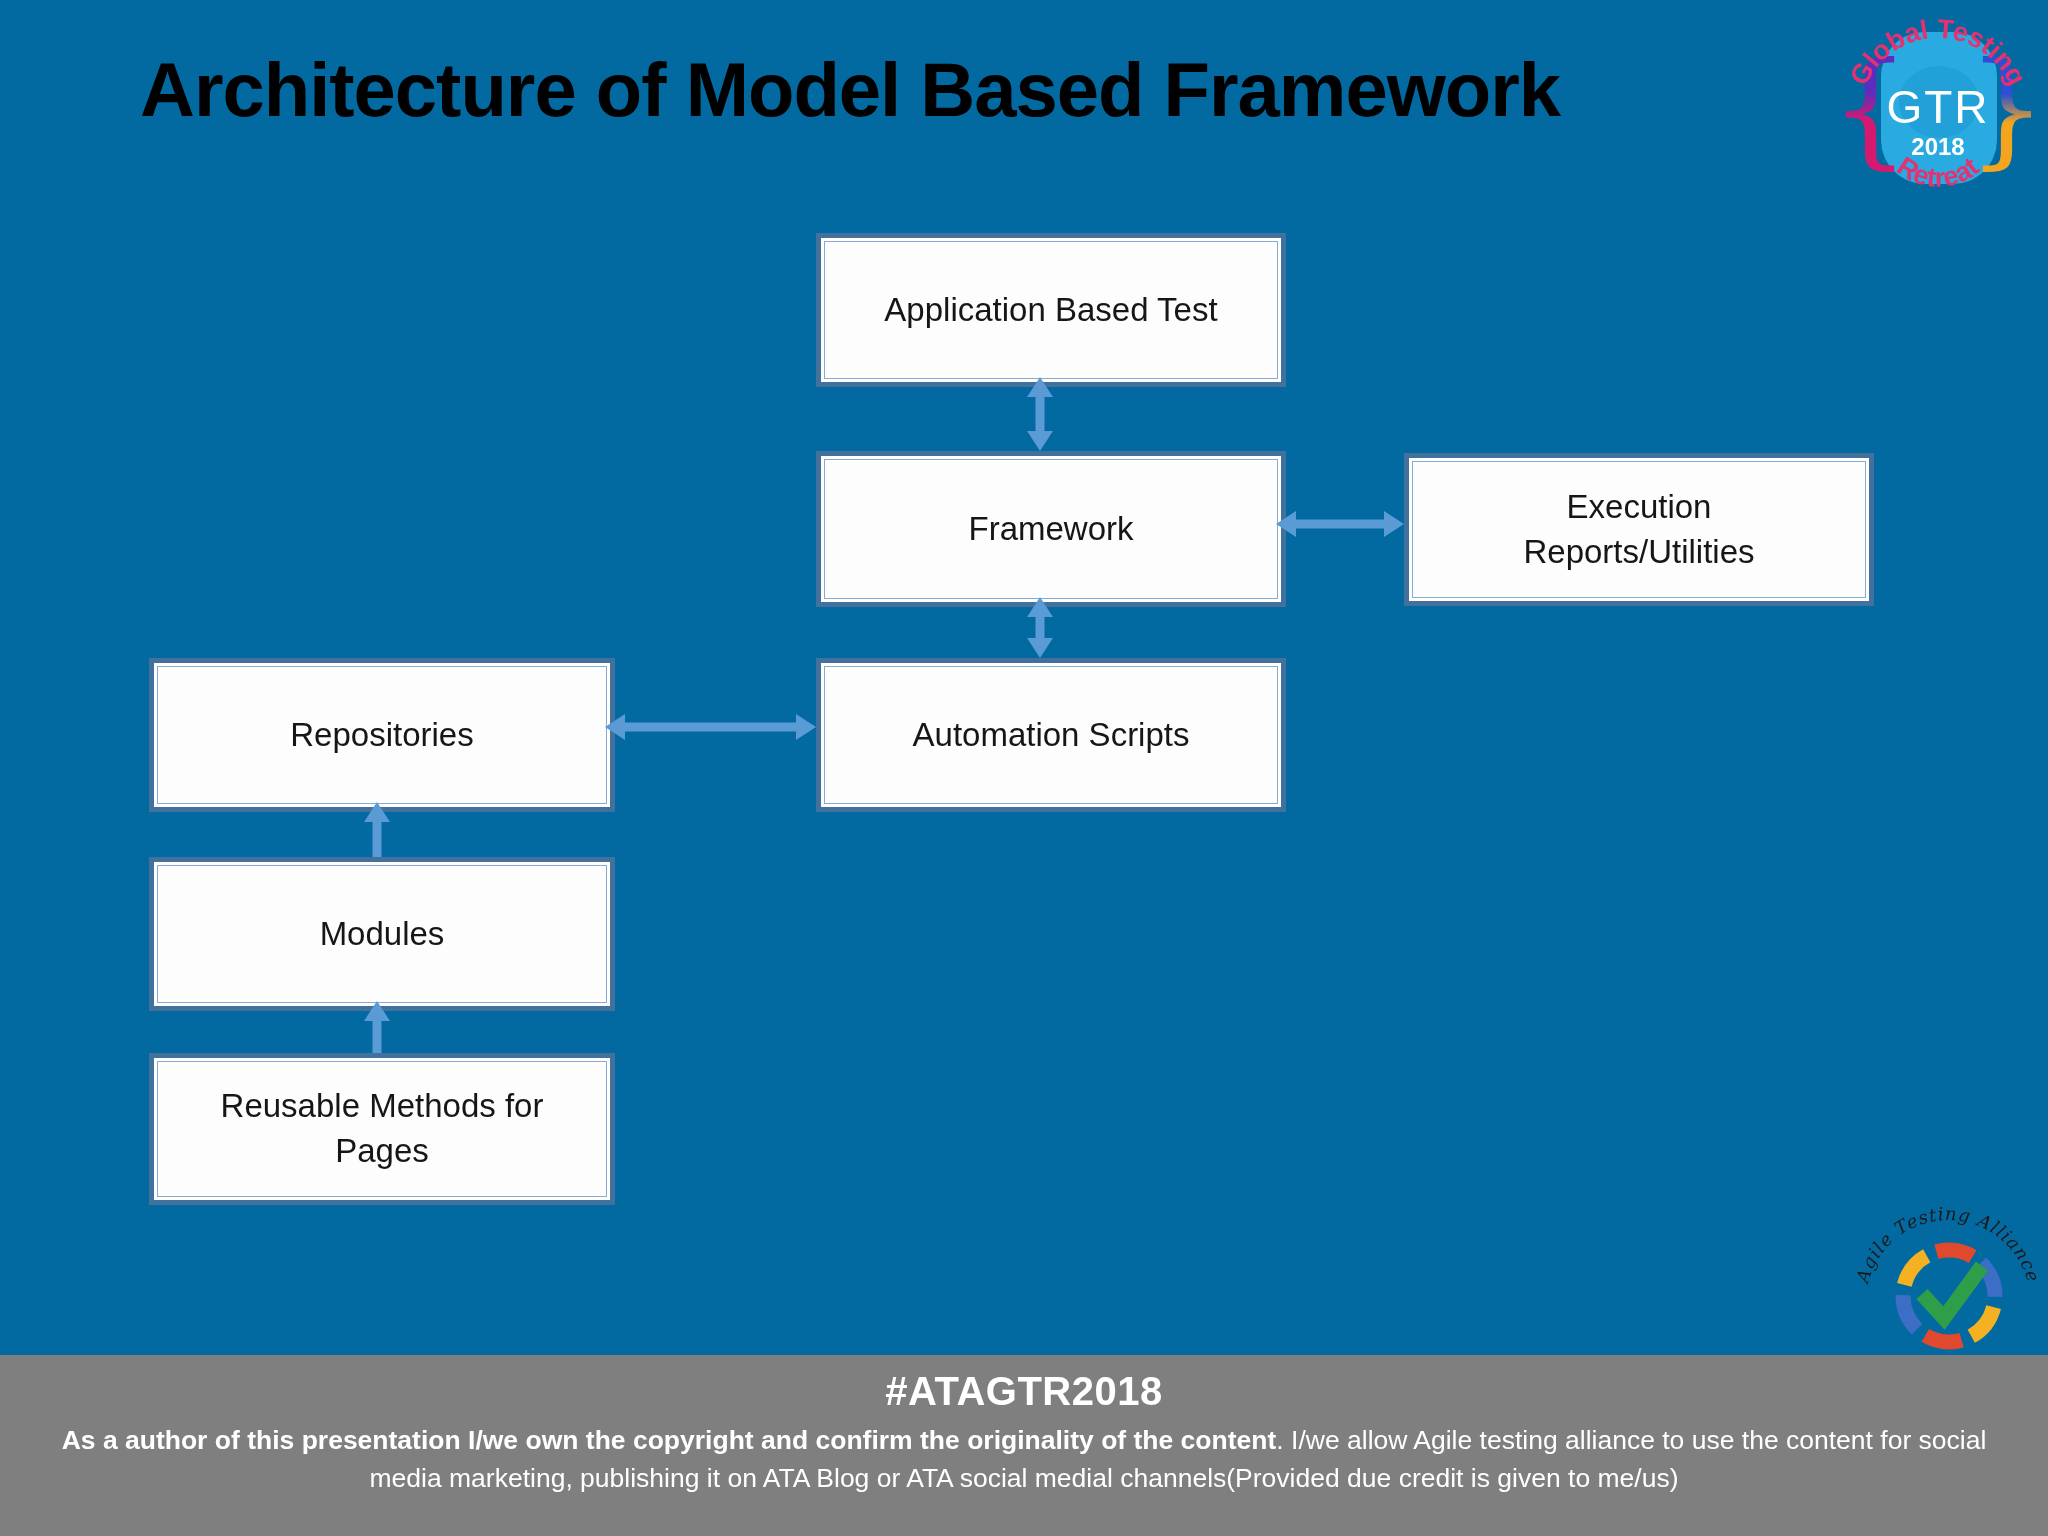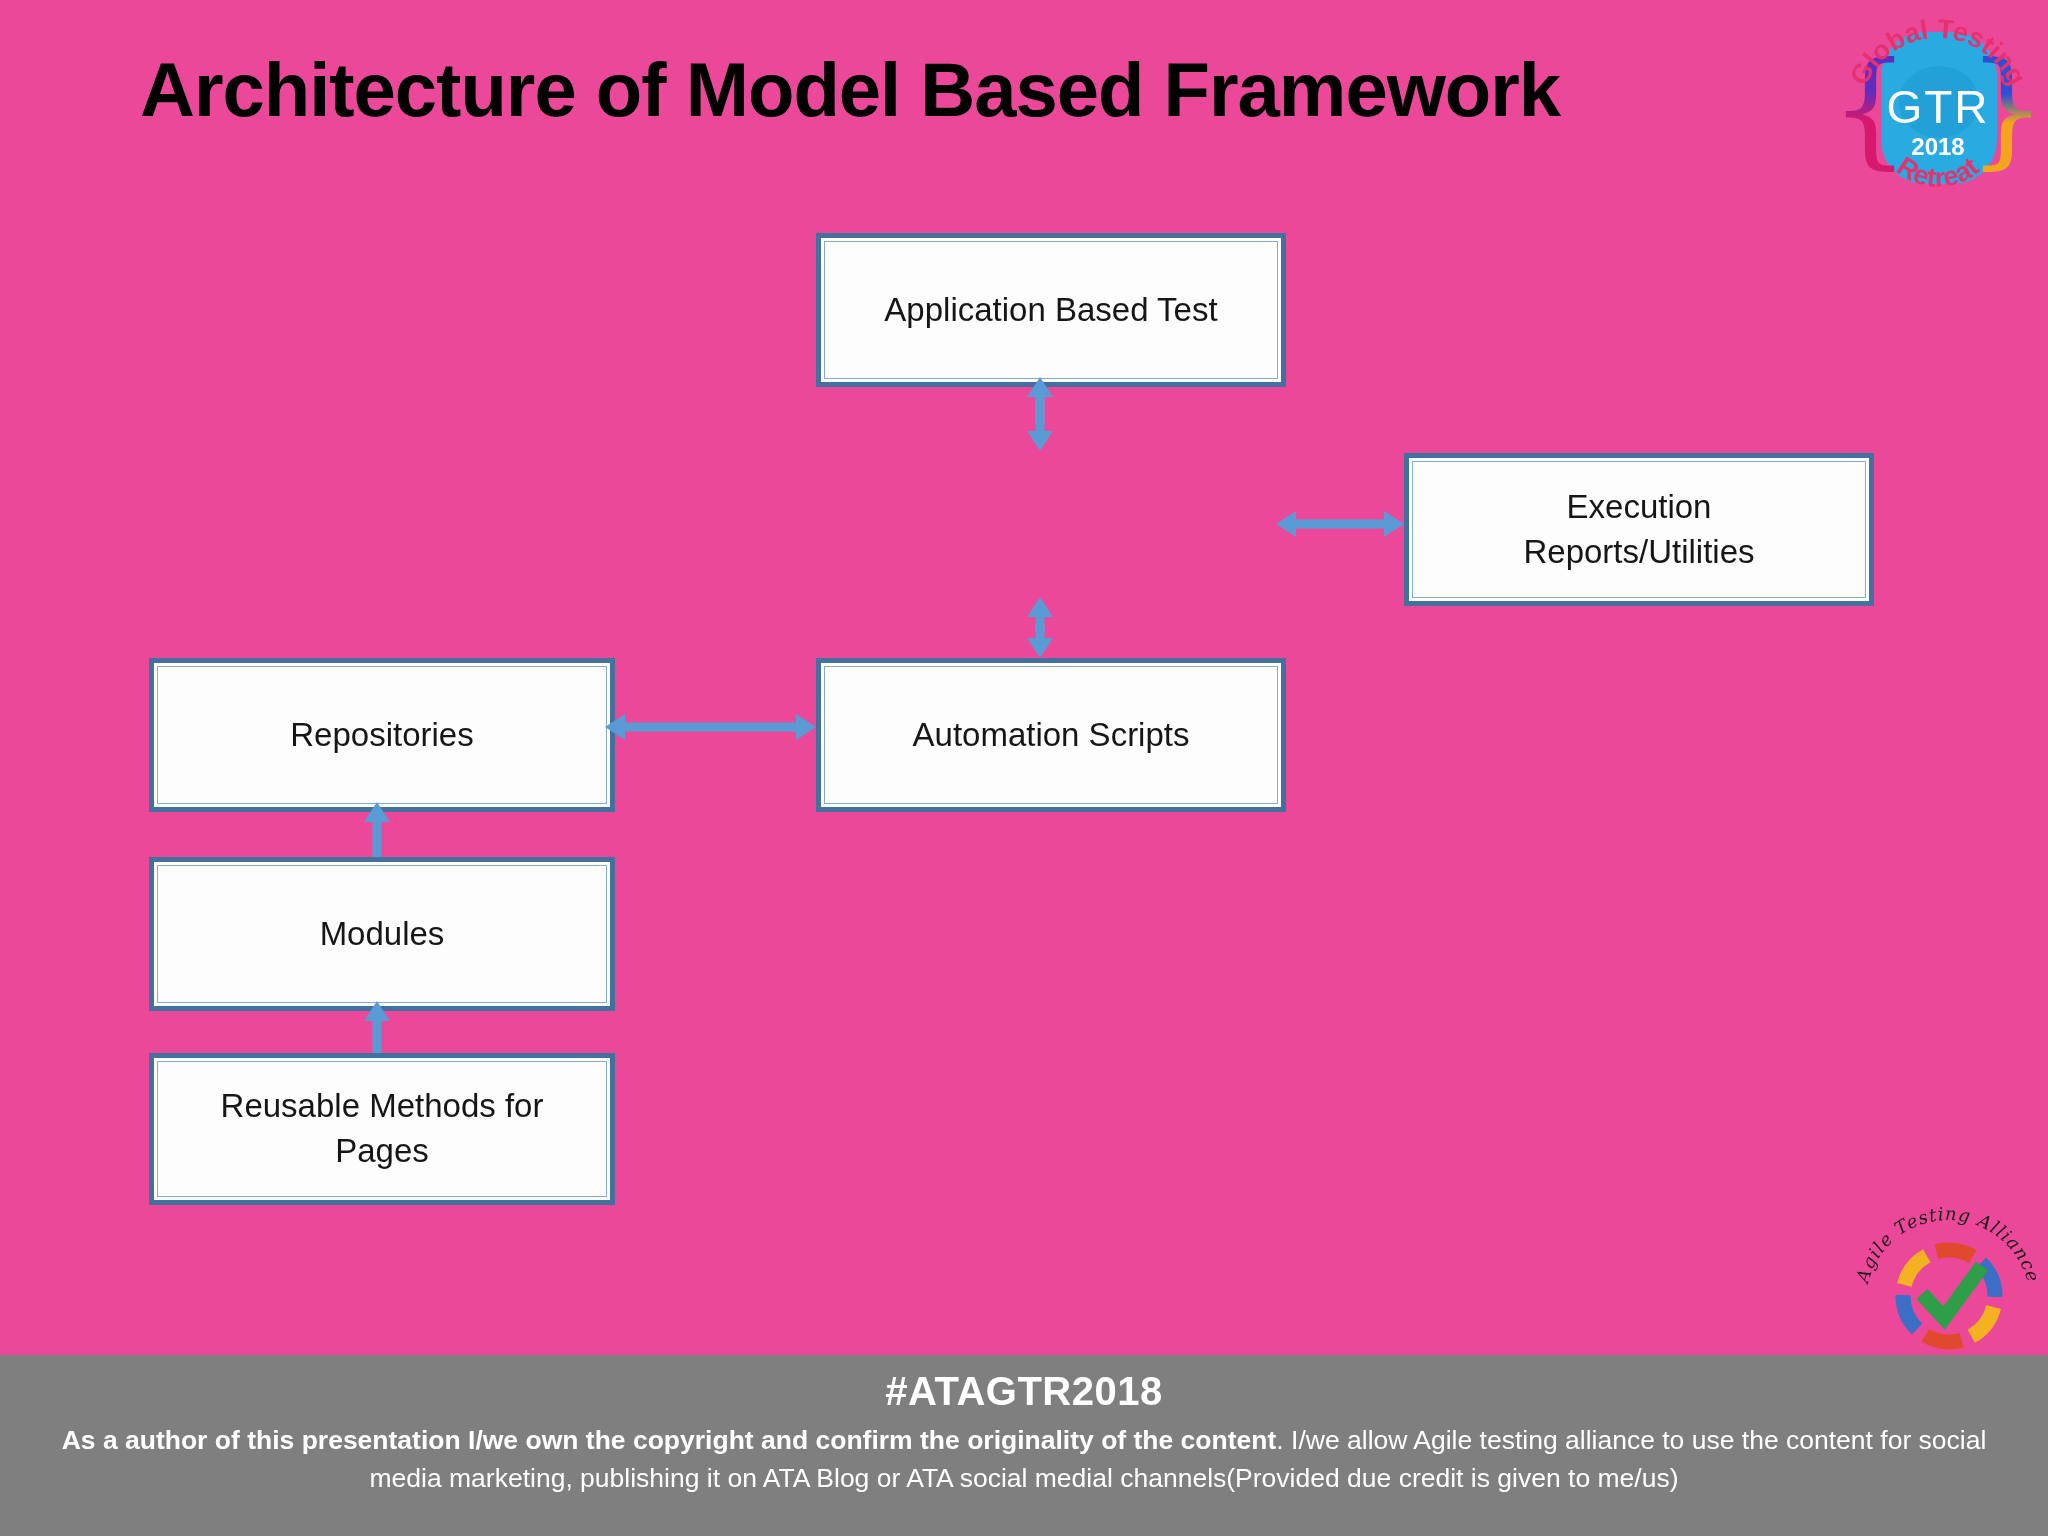--- a/index.html
+++ b/index.html
@@ -8,21 +8,21 @@
     --arrow:#5B9BD5;
     --footer-bg:#7F7F7F;
     --footer-text:#FFFFFF;
     --title-color:#000000;
     --gtr-pink:#E5316F;
     --gtr-blue:#29ABE2;
     --ata-green:#2E9E49;
   }
   html,body{margin:0;padding:0;background:#ffffff;}
   .slide{
-    position:relative;width:2048px;height:1536px;background:#ec4899;
+    position:relative;width:2048px;height:1536px;background:#0369a1;
     font-family:"Liberation Sans",sans-serif;overflow:hidden;
   }
   .title{
     position:absolute;left:140px;top:46px;width:1700px;
     font-size:76px;font-weight:bold;letter-spacing:-1px;
     color:var(--title-color);white-space:nowrap;
   }
   .box{
     position:absolute;background:var(--box-fill);
     border:5px solid var(--box-border);
@@ -73,20 +73,23 @@
     </text>
     <text font-size="27" font-weight="bold" font-family="Liberation Sans, sans-serif" style="fill:var(--gtr-pink)">
       <textPath href="#gtrBot" startOffset="50%" text-anchor="middle">Retreat</textPath>
     </text>
   </svg>
 
   <div class="box" style="left:816px;top:233px;width:460px;height:144px">
     <span>Application Based Test</span>
   </div>
 
+  <div class="box" style="left:816px;top:451px;width:460px;height:146px">
+    <span>Framework</span>
+  </div>
 
   <div class="box" style="left:816px;top:658px;width:460px;height:144px">
     <span>Automation Scripts</span>
   </div>
 
   <div class="box" style="left:1404px;top:453px;width:460px;height:143px">
     <span>Execution
 Reports/Utilities</span>
   </div>
 

